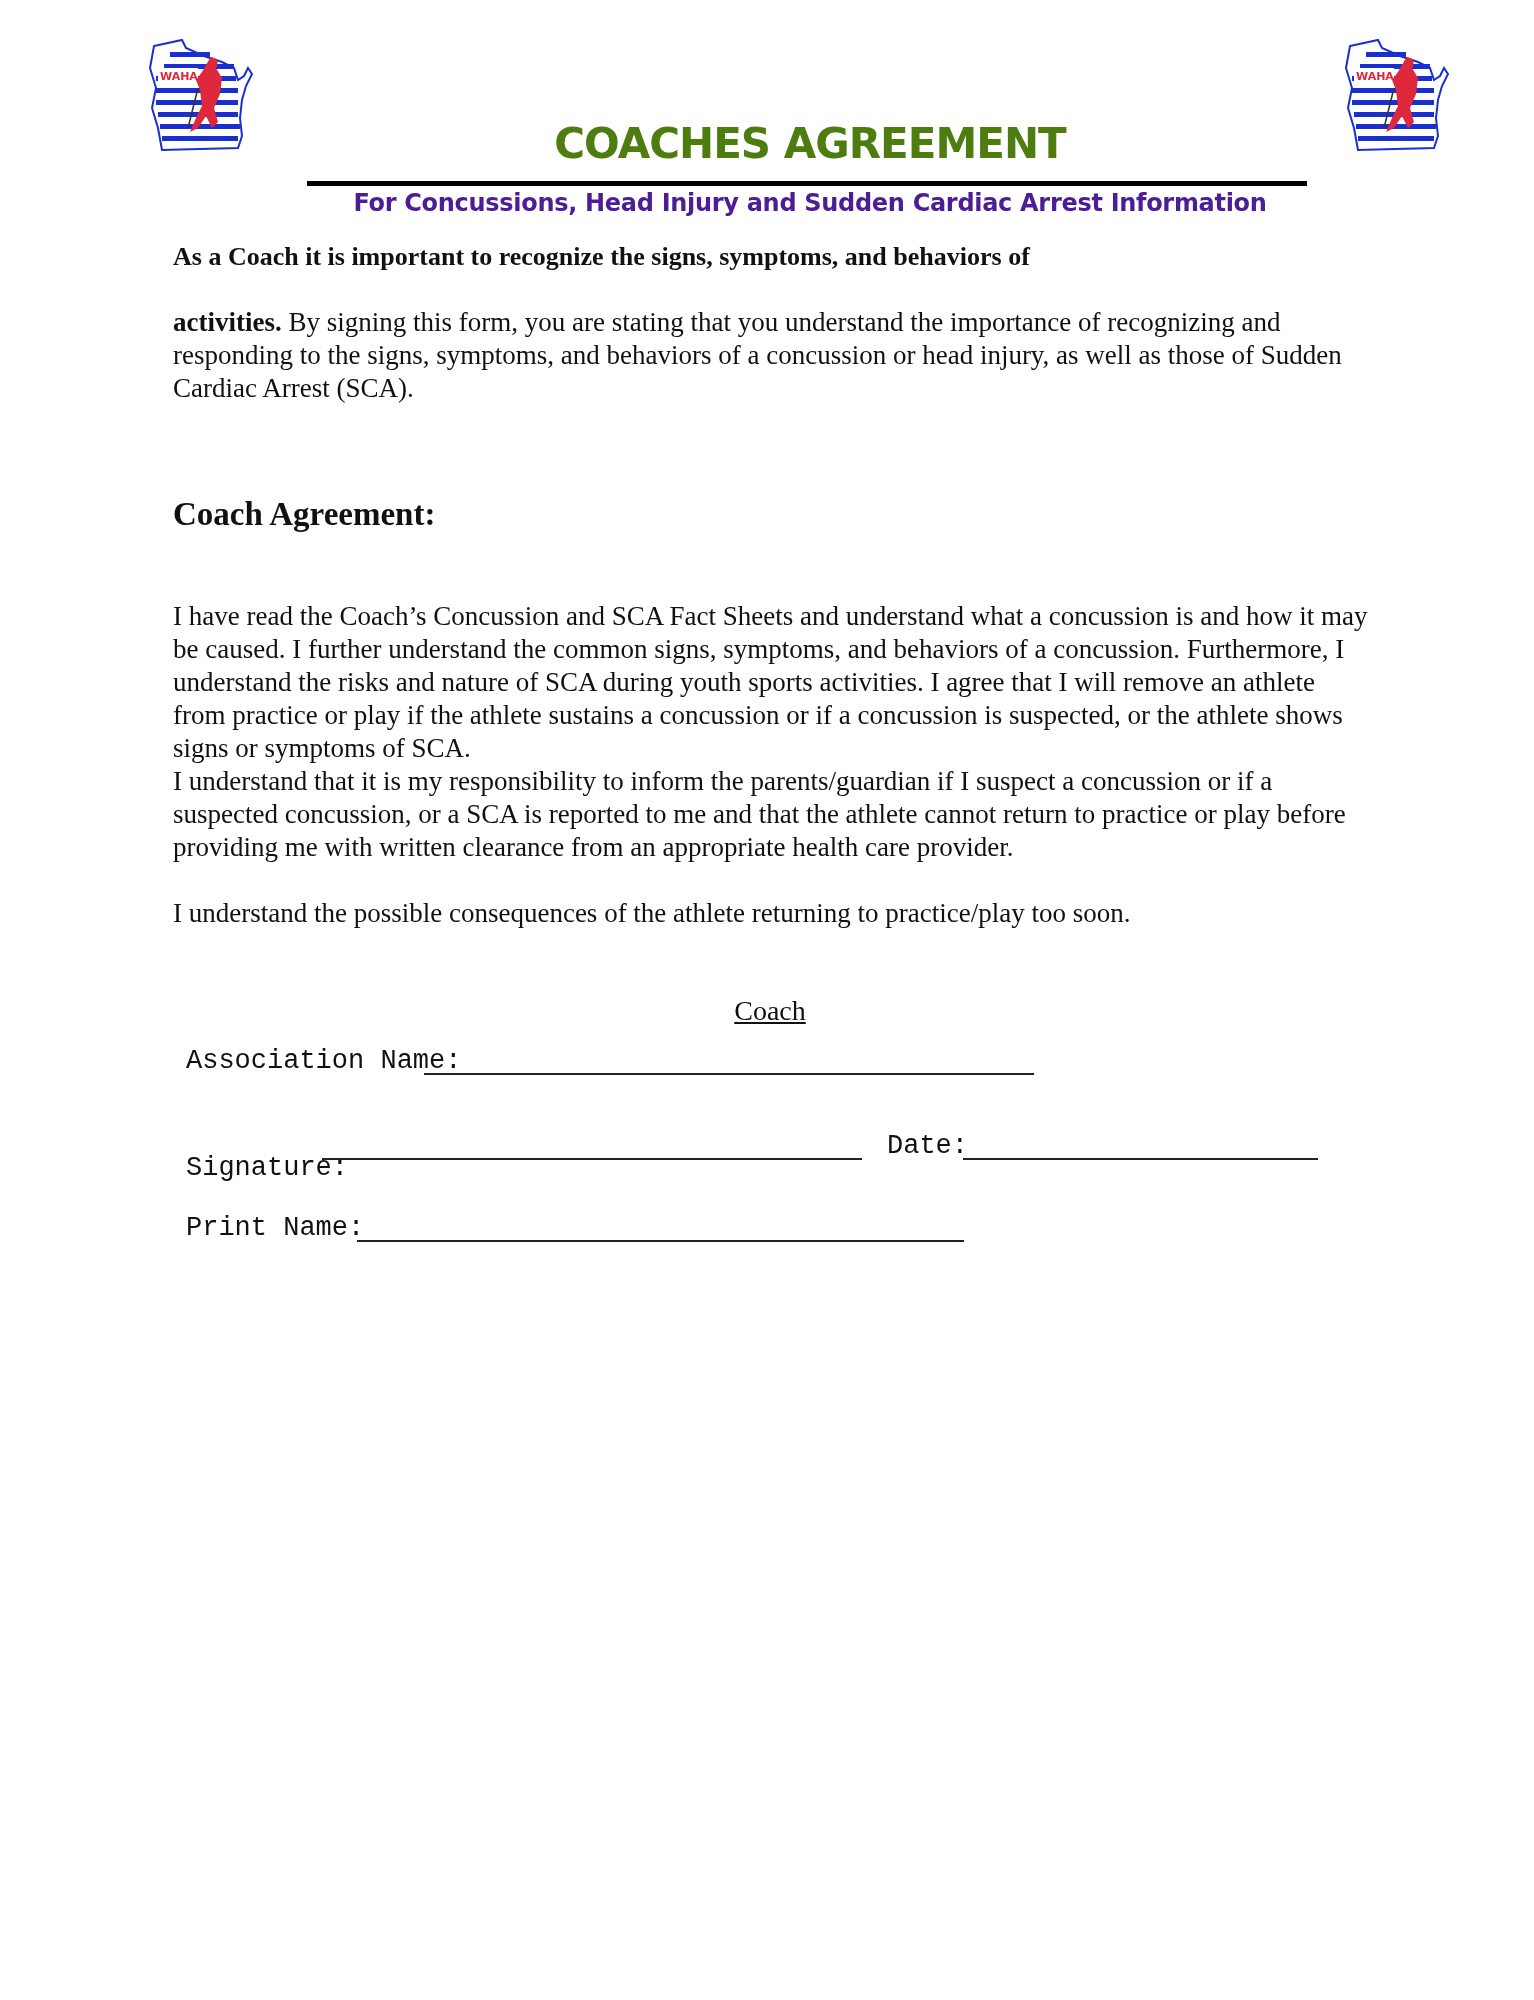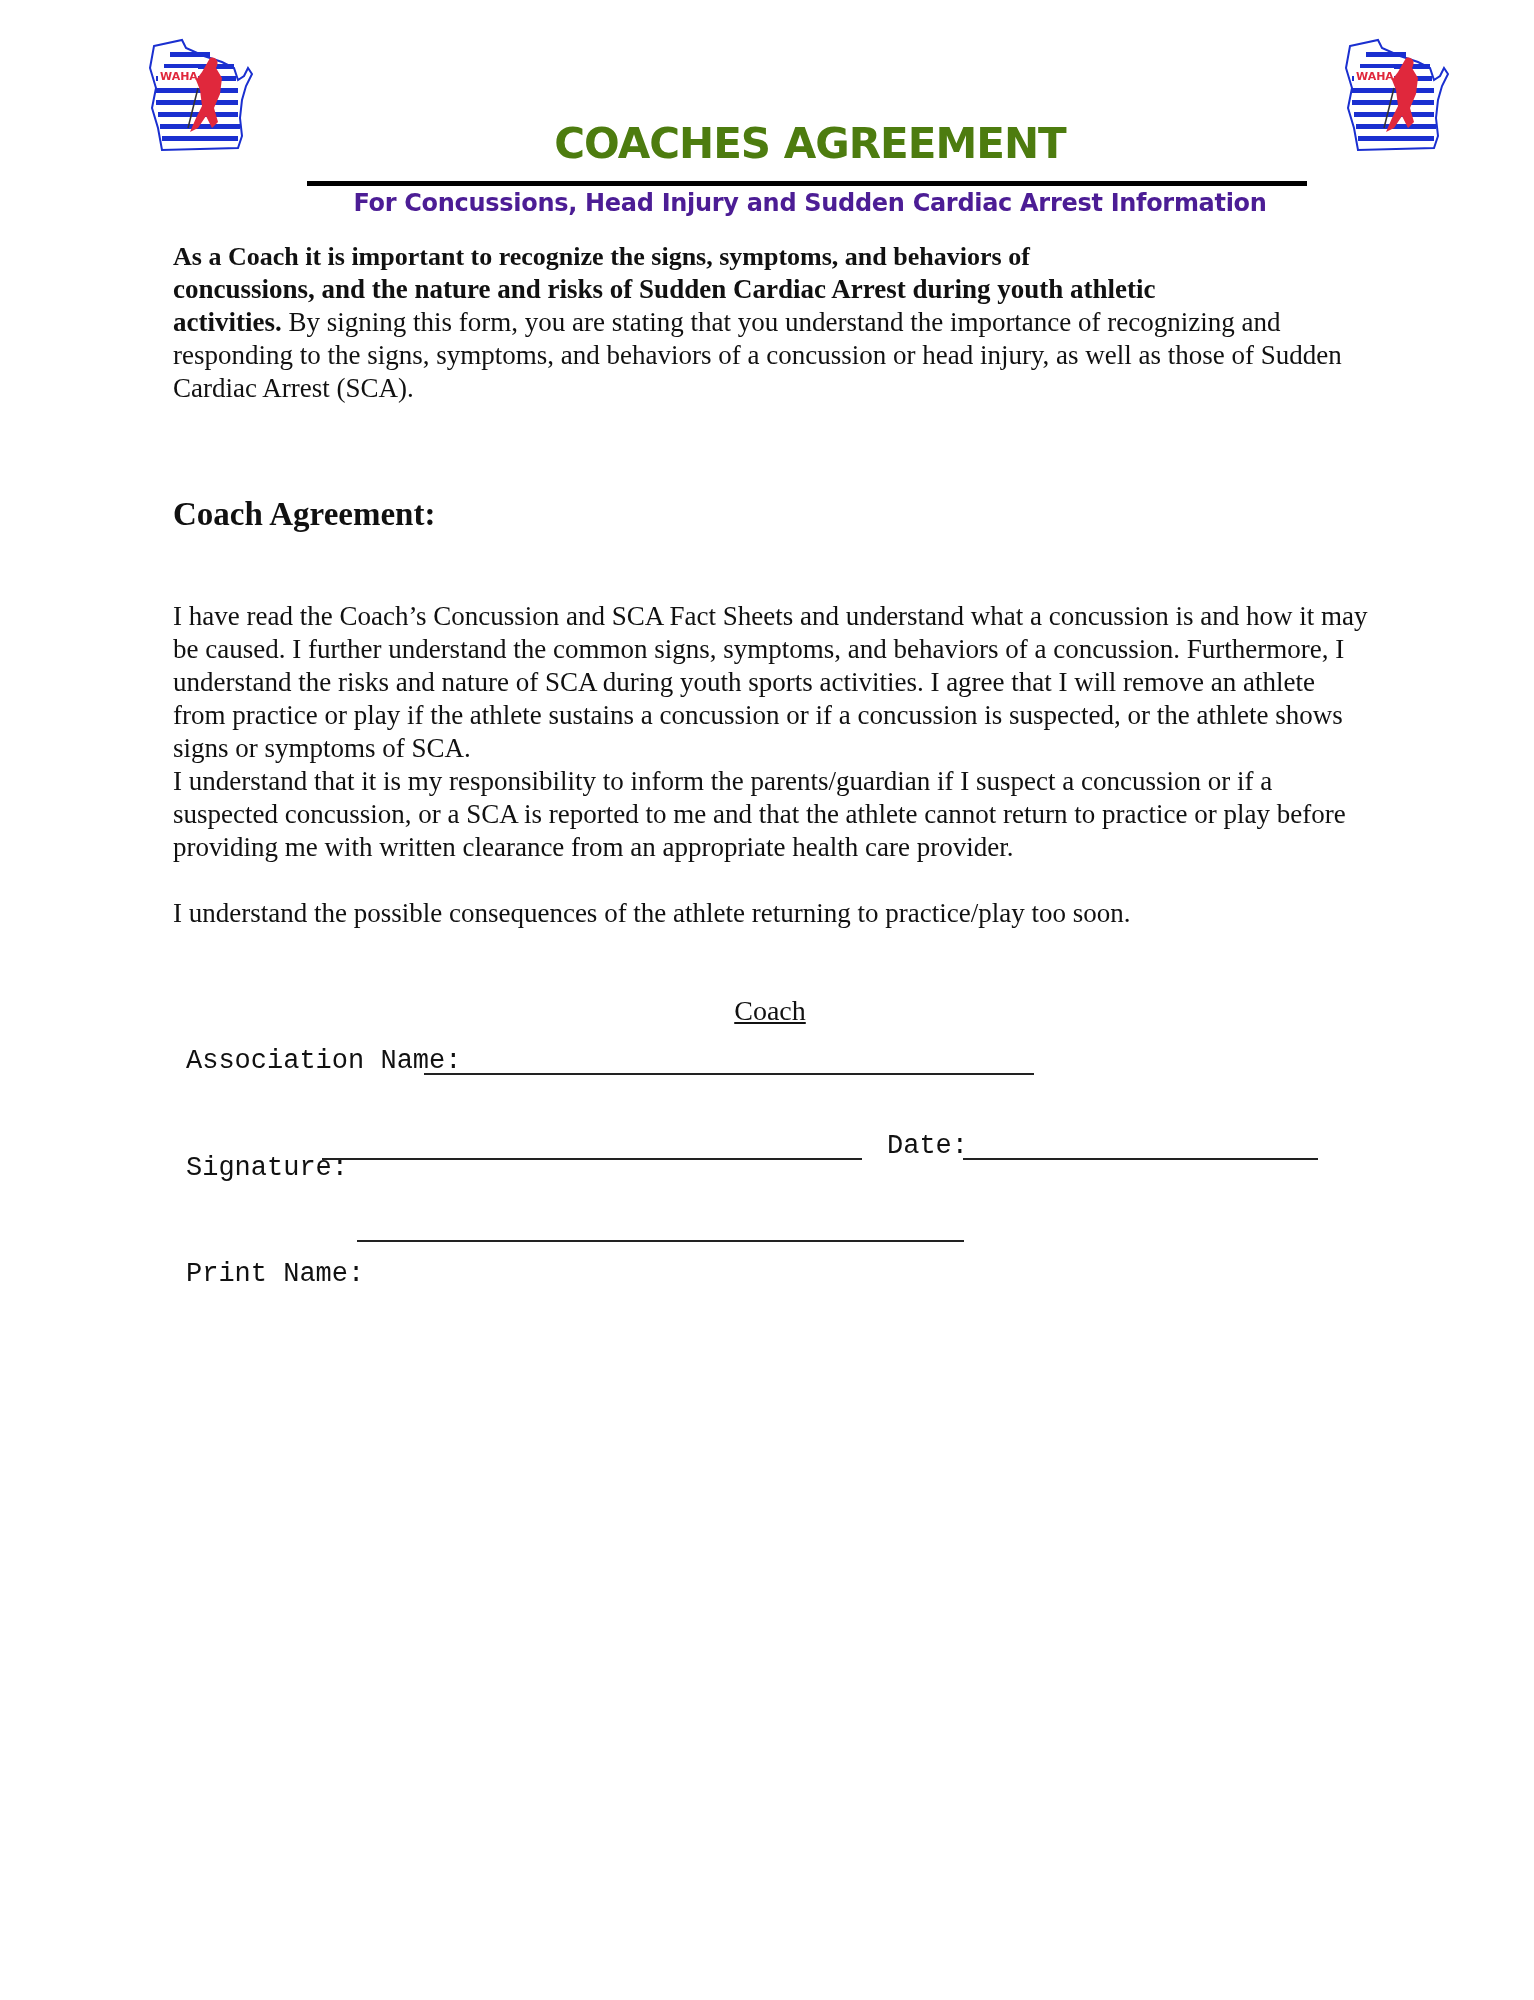--- a/index.html
+++ b/index.html
@@ -61,21 +61,21 @@
     }
     .field-line {
       position: absolute; height: 0; border-bottom: 2px solid #222;
     }
     .lbl-assoc { left: 186px; top: 1045px; }
     .line-assoc { left: 424px; top: 1073px; width: 610px; }
     .lbl-sig { left: 186px; top: 1152px; }
     .line-sig { left: 322px; top: 1158px; width: 540px; }
     .lbl-date { left: 887px; top: 1130px; }
     .line-date { left: 963px; top: 1158px; width: 355px; }
-    .lbl-print { left: 186px; top: 1212px; margin-top: 46px; }
+    .lbl-print { left: 186px; top: 1212px; }
     .line-print { left: 357px; top: 1240px; width: 607px; }
   </style>
 </head>
 <body>
 
 <div class="logo logo-left">
   <svg viewBox="0 0 120 130">
     <path d="M12 18 L40 12 L44 20 L62 28 L80 34 L92 40 L96 52 L102 48 L106 40 L110 46 L104 58 L100 72 L98 90 L100 108 L96 120 L20 122 L16 100 L10 80 L14 60 L8 40 Z" fill="#ffffff" stroke="#1a2fd0" stroke-width="2"></path>
     <g fill="#1a2fd0">
       <rect x="28" y="24" width="40" height="5"></rect>
@@ -114,21 +114,21 @@
   </svg>
 </div>
 
 <div class="title">COACHES AGREEMENT</div>
 <div class="title-rule"></div>
 <div class="subtitle">For Concussions, Head Injury and Sudden Cardiac Arrest Information</div>
 
 <div class="intro">
   <span class="lead">
     <span class="l1">As a Coach it is important to recognize the signs, symptoms, and behaviors of</span><br>
-    <span>concussions, and the nature and risks of Sudden Cardiac Arrest during youth athletic</span><br>
+    <br>
     <span>activities.</span></span><span> By signing this form, you are stating that you understand the importance of recognizing and responding to the signs, symptoms, and behaviors of a concussion or head injury, as well as those of Sudden Cardiac Arrest (SCA).</span>
 </div>
 
 <div class="section-heading">Coach Agreement:</div>
 <div class="para p1">I have read the Coach’s Concussion and SCA Fact Sheets and understand what a concussion is and how it may be caused. I further understand the common signs, symptoms, and behaviors of a concussion. Furthermore, I understand the risks and nature of SCA during youth sports activities. I agree that I will remove an athlete from practice or play if the athlete sustains a concussion or if a concussion is suspected, or the athlete shows signs or symptoms of SCA.</div>
 <div class="para p2">I understand that it is my responsibility to inform the parents/guardian if I suspect a concussion or if a suspected concussion, or a SCA is reported to me and that the athlete cannot return to practice or play before providing me with written clearance from an appropriate health care provider.</div>
 <div class="para p3">I understand the possible consequences of the athlete returning to practice/play too soon.</div>
 
 <div class="coach-label">Coach</div>
 

